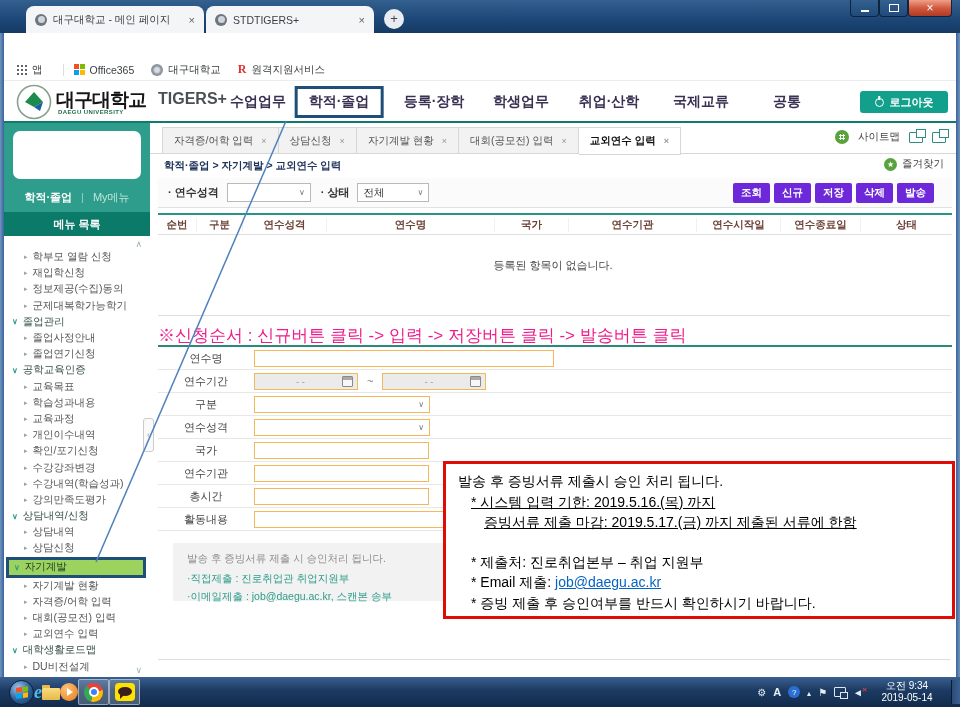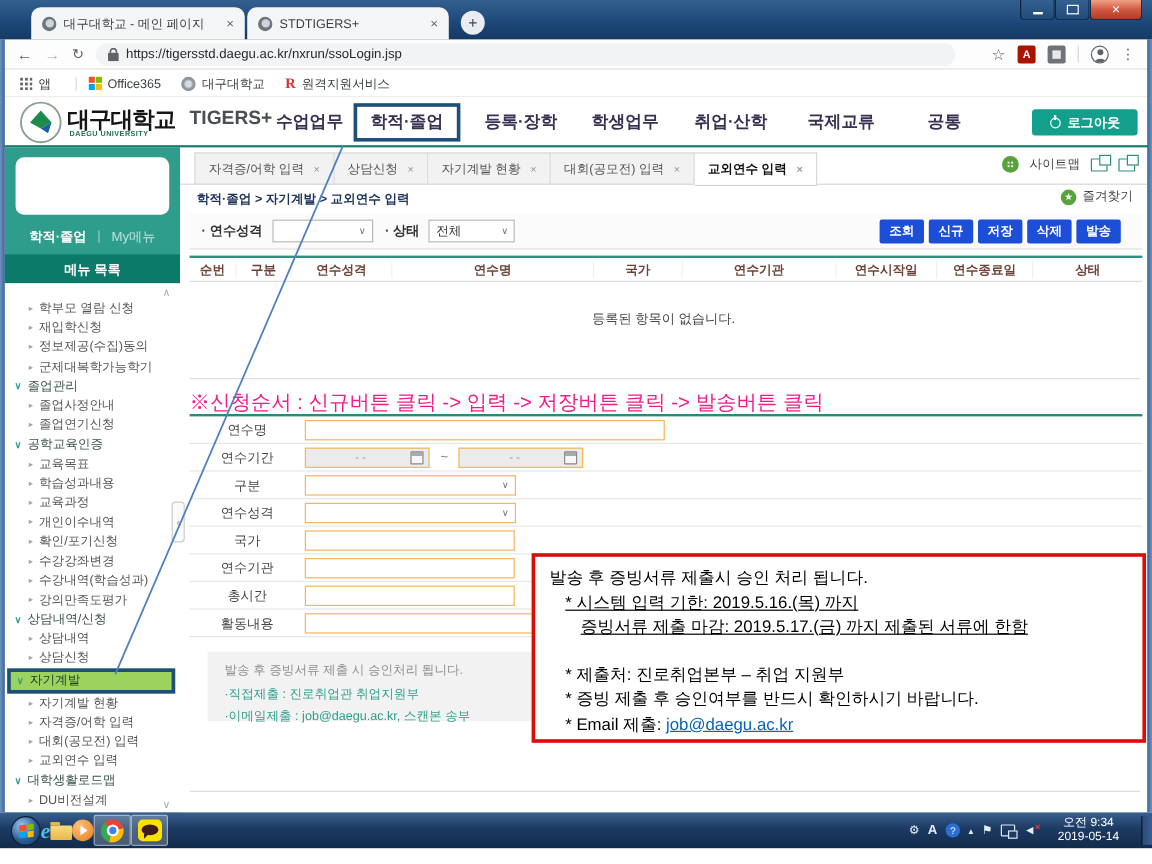--- a/index.html
+++ b/index.html
@@ -101,21 +101,21 @@
 .bcrow{position:absolute;top:36px;left:14px;font-size:10.5px;font-weight:bold;color:#21355c}
 .favrow{position:absolute;top:34px;right:12px;display:flex;align-items:center;gap:5px;font-size:10.5px;color:#444}
 .gstar{width:13px;height:13px;border-radius:50%;background:#58a33c;color:#fff;font-size:8px;display:flex;align-items:center;justify-content:center}
 .gstar::before{content:"★"}
 .spanel{position:absolute;top:55px;left:8px;right:4px;height:30px;background:#fbfbfb;border-bottom:1px solid #e2e2e2;display:flex;align-items:center;font-size:11px;color:#333}
 .slab{margin-left:10px;font-weight:bold}.slab::before{content:"· "}
 .sel{height:19px;border:1px solid #b9b9b9;background:#fff;display:flex;align-items:center;padding:0 5px;margin-left:8px;color:#333;font-size:10.5px}
 #sel1{width:84px}#sel2{width:72px}
 .chev{margin-left:auto;color:#777;font-size:8px}.chev::before{content:"∨"}
 .btns{margin-left:auto;display:flex;gap:4px;margin-right:18px}
-.tbtn{width:37px;height:20px;background:#1d4ed8;color:#fff;font-size:10.5px;font-weight:bold;display:flex;align-items:center;justify-content:center;border-radius:2px}
+.tbtn{width:37px;height:20px;background:#6d28d9;color:#fff;font-size:10.5px;font-weight:bold;display:flex;align-items:center;justify-content:center;border-radius:2px}
 .ghead{position:absolute;top:90px;left:8px;right:4px;height:22px;border-top:2px solid #2a9484;border-bottom:1px solid #ddd;display:flex;align-items:center;background:#fff;font-size:10.5px;font-weight:bold;color:#6e4238}
 .gh{text-align:center;border-left:1px solid #f0f0f0}
 .gh:first-child{border-left:none}
 .c0{width:38px}.c1{width:46px}.c2{width:84px}.c3{width:168px}.c4{width:74px}.c5{width:128px}.c6{width:84px}.c7{width:80px}.c8{flex:1}
 .emptymsg{position:absolute;top:135px;left:0;right:0;text-align:center;font-size:11px;color:#444}
 .div1{position:absolute;top:192px;left:8px;right:6px;border-top:1px solid #ddd}
 .notice{position:absolute;top:201px;left:8px;font-size:17px;font-weight:normal;color:#ee1d8a}
 .ftable{position:absolute;top:222px;left:8px;right:4px;border-top:2px solid #2a8a7a}
 .frow{height:23px;display:flex;align-items:center;border-bottom:1px solid #e7e7e7}
 .flab{width:96px;text-align:center;font-size:11px;color:#444}
@@ -191,38 +191,20 @@
     <span class="ttl">STDTIGERS+</span>
     <span class="tabx"></span>
   </div>
   <div class="newtab"></div>
   <div class="winctl">
     <div class="winbtn min"></div>
     <div class="winbtn max"></div>
     <div class="winbtn close"></div>
   </div>
 
-  <div class="toolbar">
-    <span class="navarw back"></span>
-    <span class="navarw fwd"></span>
-    <span class="reload"></span>
-    <div class="omnibox">
-      <svg width="9" height="11">
-          <rect y="4" width="9" height="7" rx="1" fill="#5f6368"></rect>
-          <path d="M2 4 V3 a2.5 2.5 0 0 1 5 0 V4" stroke="#5f6368" fill="none" stroke-width="1.4"></path>
-        </svg>
-      <span>https://tigersstd.daegu.ac.kr/nxrun/ssoLogin.jsp</span>
-    </div>
-    <span class="star"></span>
-    <span class="pdf"></span>
-    <span class="extg"></span>
-    <span class="tsep"></span>
-    <span class="profile"></span>
-    <span class="dots"></span>
-  </div>
 
   <div class="bookmarks">
     <span class="bm">
       <span class="grid9"></span>
       <span>앱</span>
     </span>
     <span class="bsep"></span>
     <span class="bm">
       <span class="ms4">
           <span></span>
@@ -488,22 +470,22 @@
 
   <svg class="annoline" width="960" height="720">
     <line x1="286" y1="121" x2="96" y2="562" stroke="#4f81bd" stroke-width="1.5"></line>
   </svg>
   <div class="annot-box">
     <div>발송 후 증빙서류 제출시 승인 처리 됩니다.</div>
     <div class="ab-ind1 ab-u">* 시스템 입력 기한: 2019.5.16.(목) 까지</div>
     <div class="ab-ind2 ab-u">증빙서류 제출 마감: 2019.5.17.(금) 까지 제출된 서류에 한함</div>
     <div class="ab-gap"></div>
     <div class="ab-ind1">* 제출처: 진로취업본부 – 취업 지원부</div>
+    <div class="ab-ind1"><span>* Email 제출: </span><span class="ab-link">job@daegu.ac.kr</span></div>
     <div class="ab-ind1">* 증빙 제출 후 승인여부를 반드시 확인하시기 바랍니다.</div>
-    <div class="ab-ind1"><span>* Email 제출: </span><span class="ab-link">job@daegu.ac.kr</span></div>
   </div>
 
   <div class="frame-l"></div>
   <div class="frame-r"></div>
 
   <div class="taskbar">
     <div class="orb">
         <span class="wflag">
           <span></span>
           <span></span>

